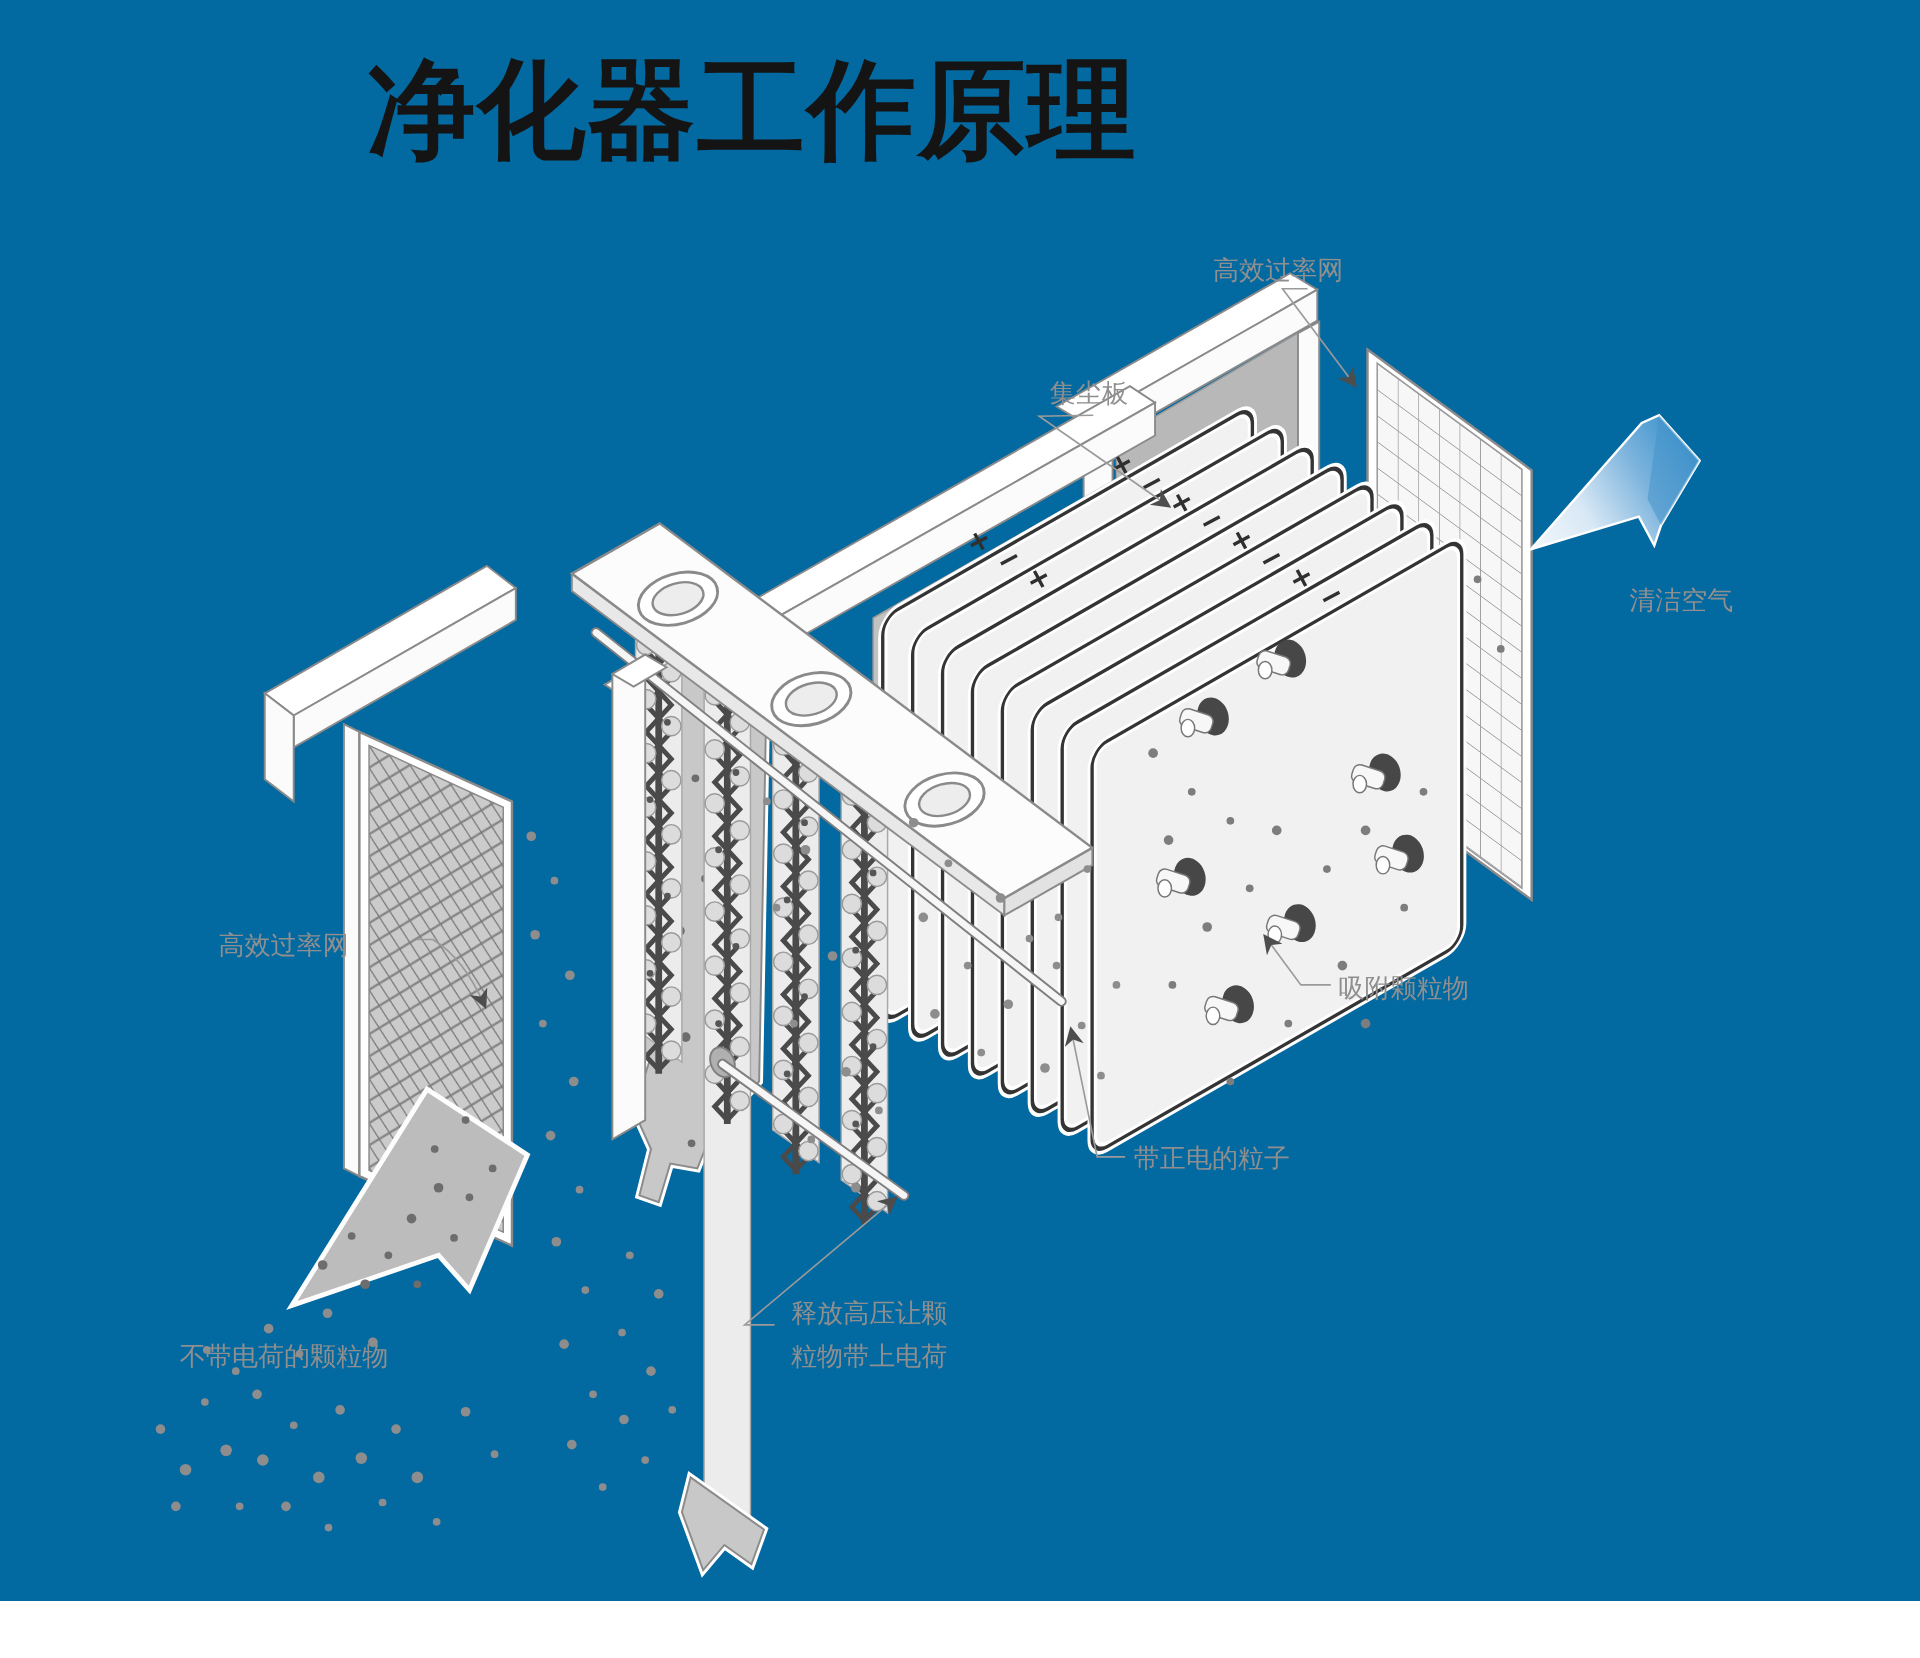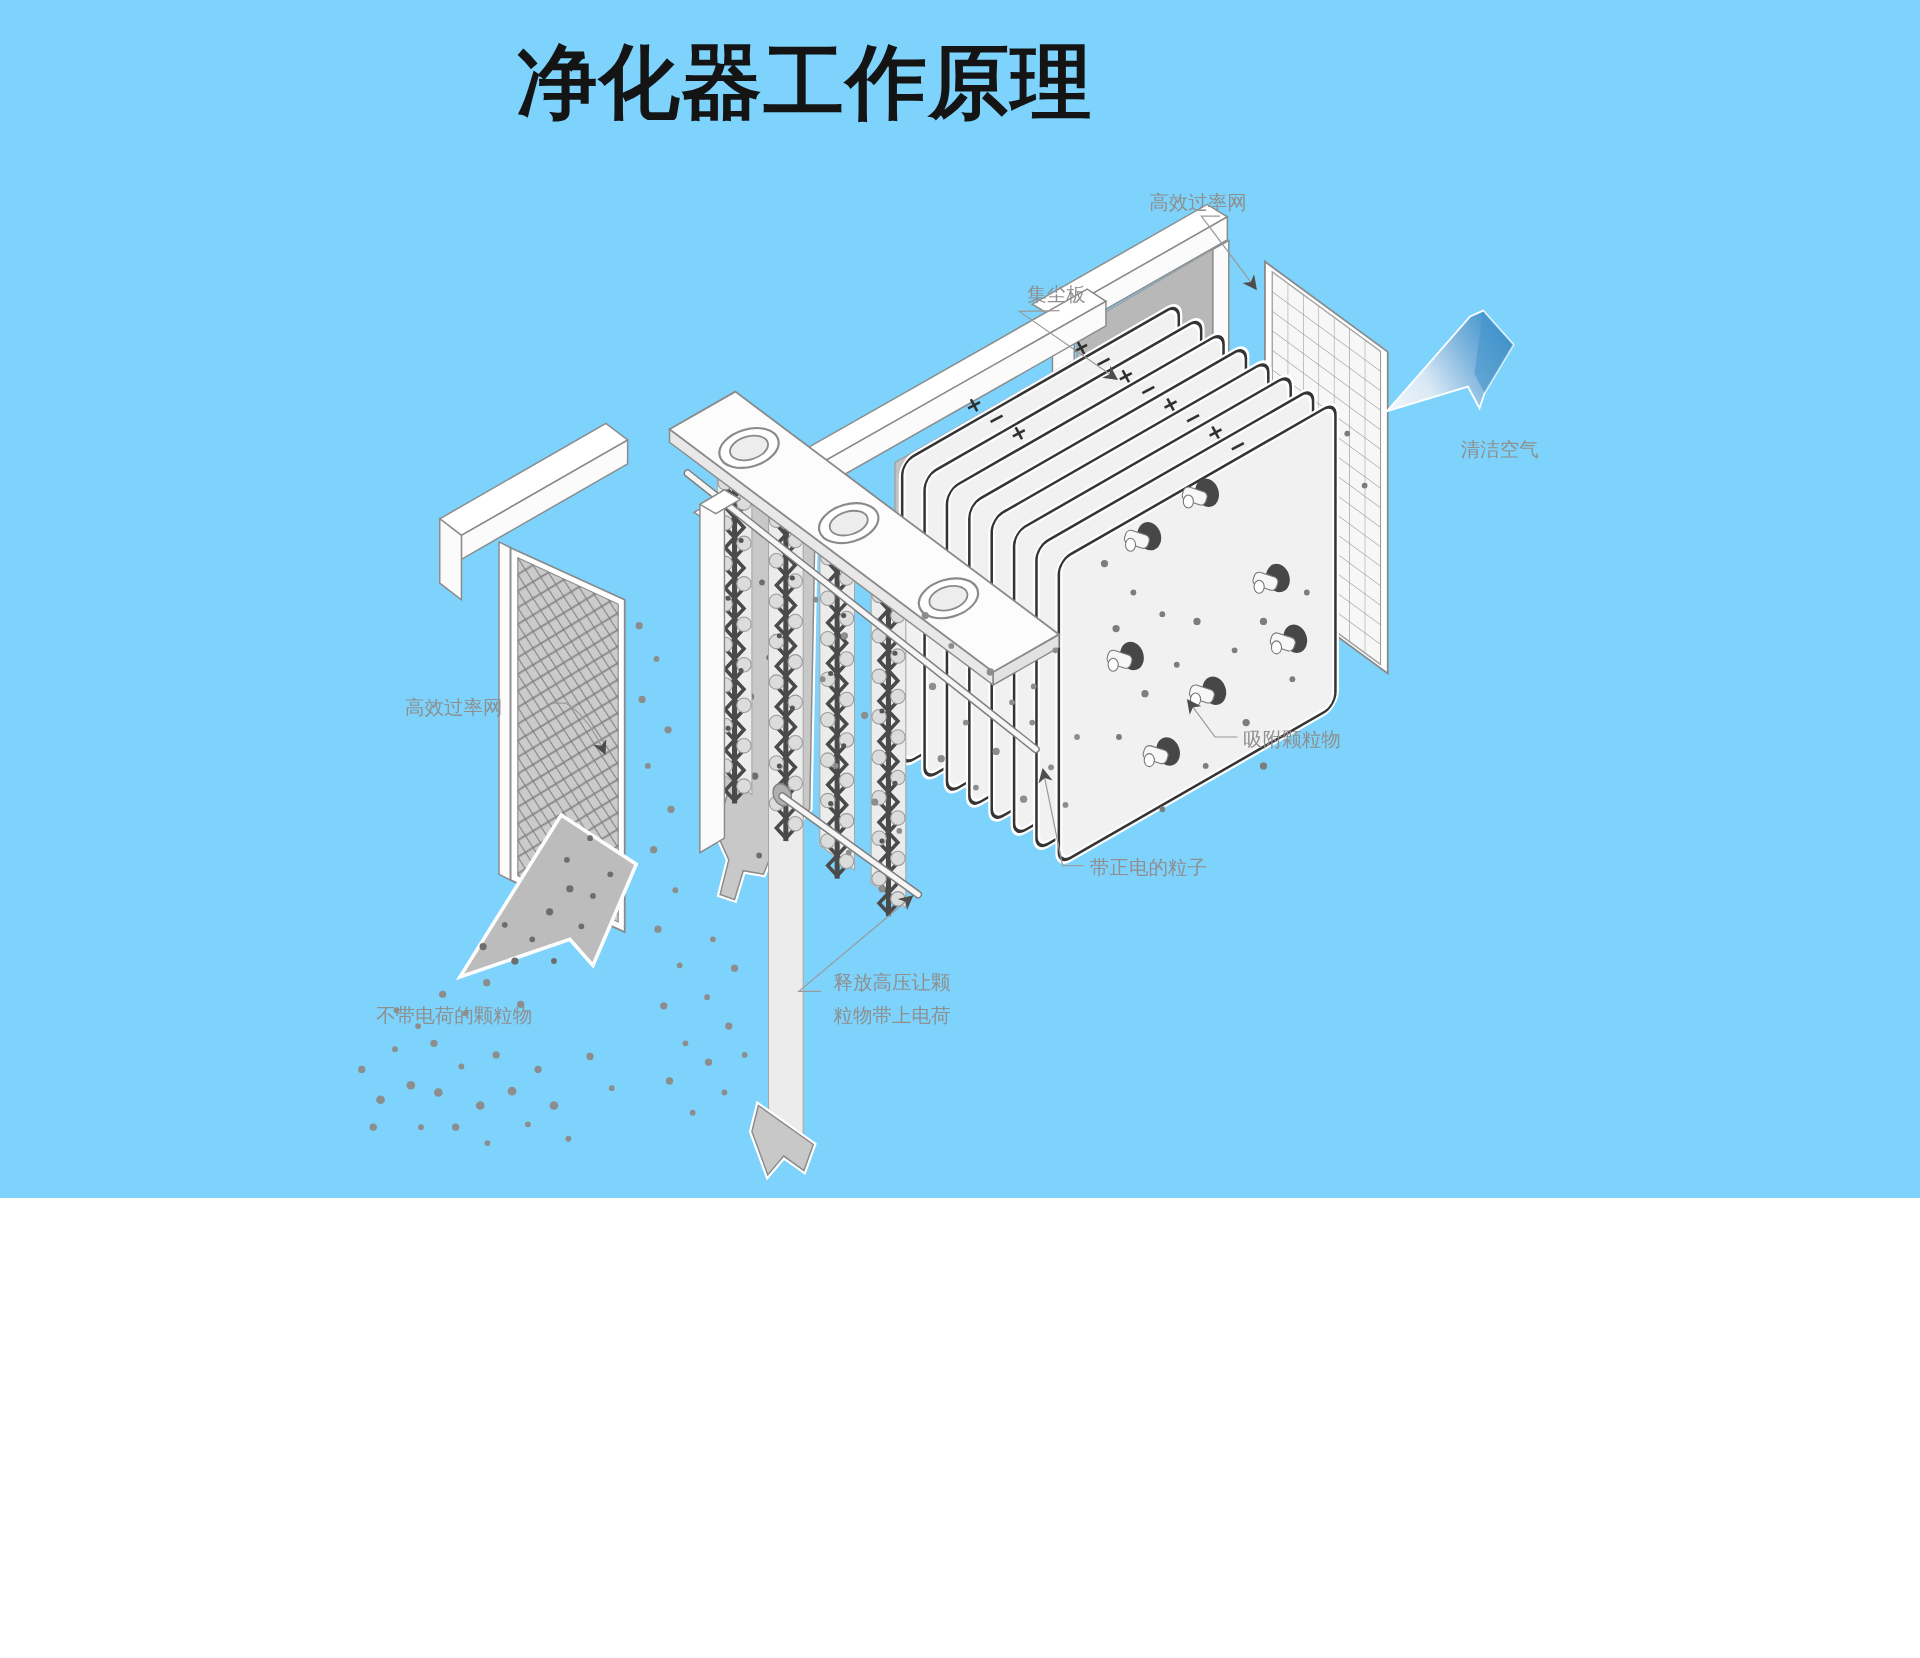--- a/index.html
+++ b/index.html
@@ -1,16 +1,16 @@
 <!DOCTYPE html>
 <html><head>
 <meta charset="utf-8">
 <style>
   html,body{margin:0;padding:0;background:#fff;}
-  .stage{position:relative;width:1920px;height:1198px;background:#7dd3fc;overflow:hidden;
+  .stage{position:relative;width:1920px;height:1601px;background:#0369a1;overflow:hidden;
          font-family:"DejaVu Sans",sans-serif;}
   svg{display:block;width:100%;height:100%;}
   .ttl{font-family:"DejaVu Sans",sans-serif;font-weight:600;font-size:112px;fill:#141414;letter-spacing:2px;text-anchor:middle;}
   .lbl{font-family:"DejaVu Sans",sans-serif;font-size:27px;fill:#8f8f8f;}
   .lblm{font-family:"DejaVu Sans",sans-serif;font-size:27px;fill:#8f8f8f;text-anchor:middle;}
   .ldr{fill:none;stroke:#9a9a9a;stroke-width:1.7;}
   .wfc{fill:#fbfbfb;stroke:#8a8a8a;stroke-width:2;}
   .wft{fill:#ffffff;stroke:#8a8a8a;stroke-width:2;}
   .mark{font-family:"DejaVu Sans",sans-serif;font-weight:600;font-size:30px;fill:#2f2f2f;text-anchor:middle;}
   .dot{fill:#8d8d8d;}.dotd{fill:#6d6d6d;}.dots{fill:#7d7d7d;}

